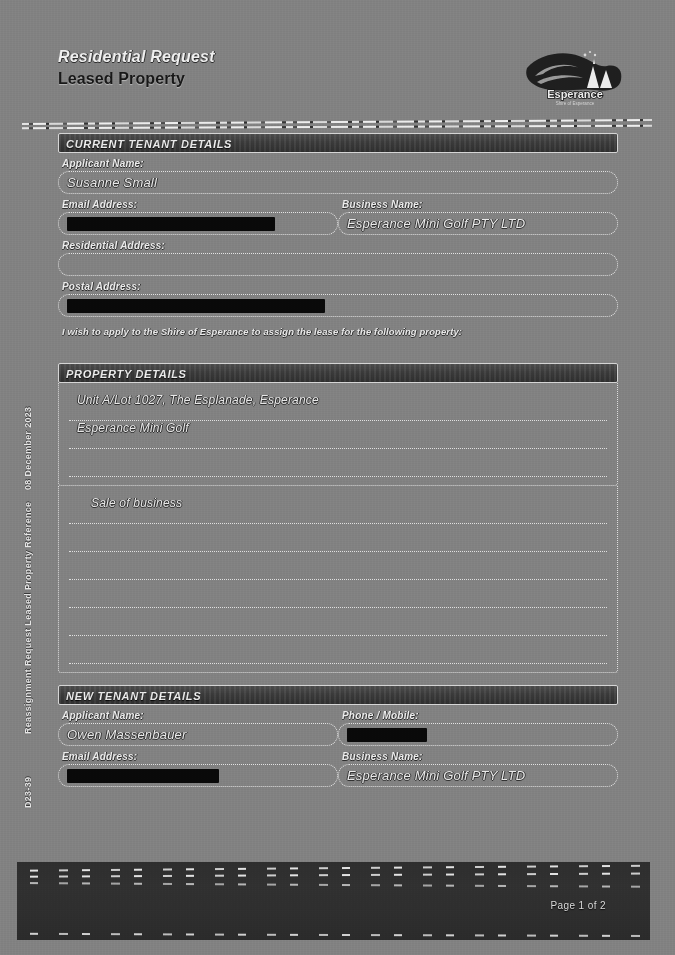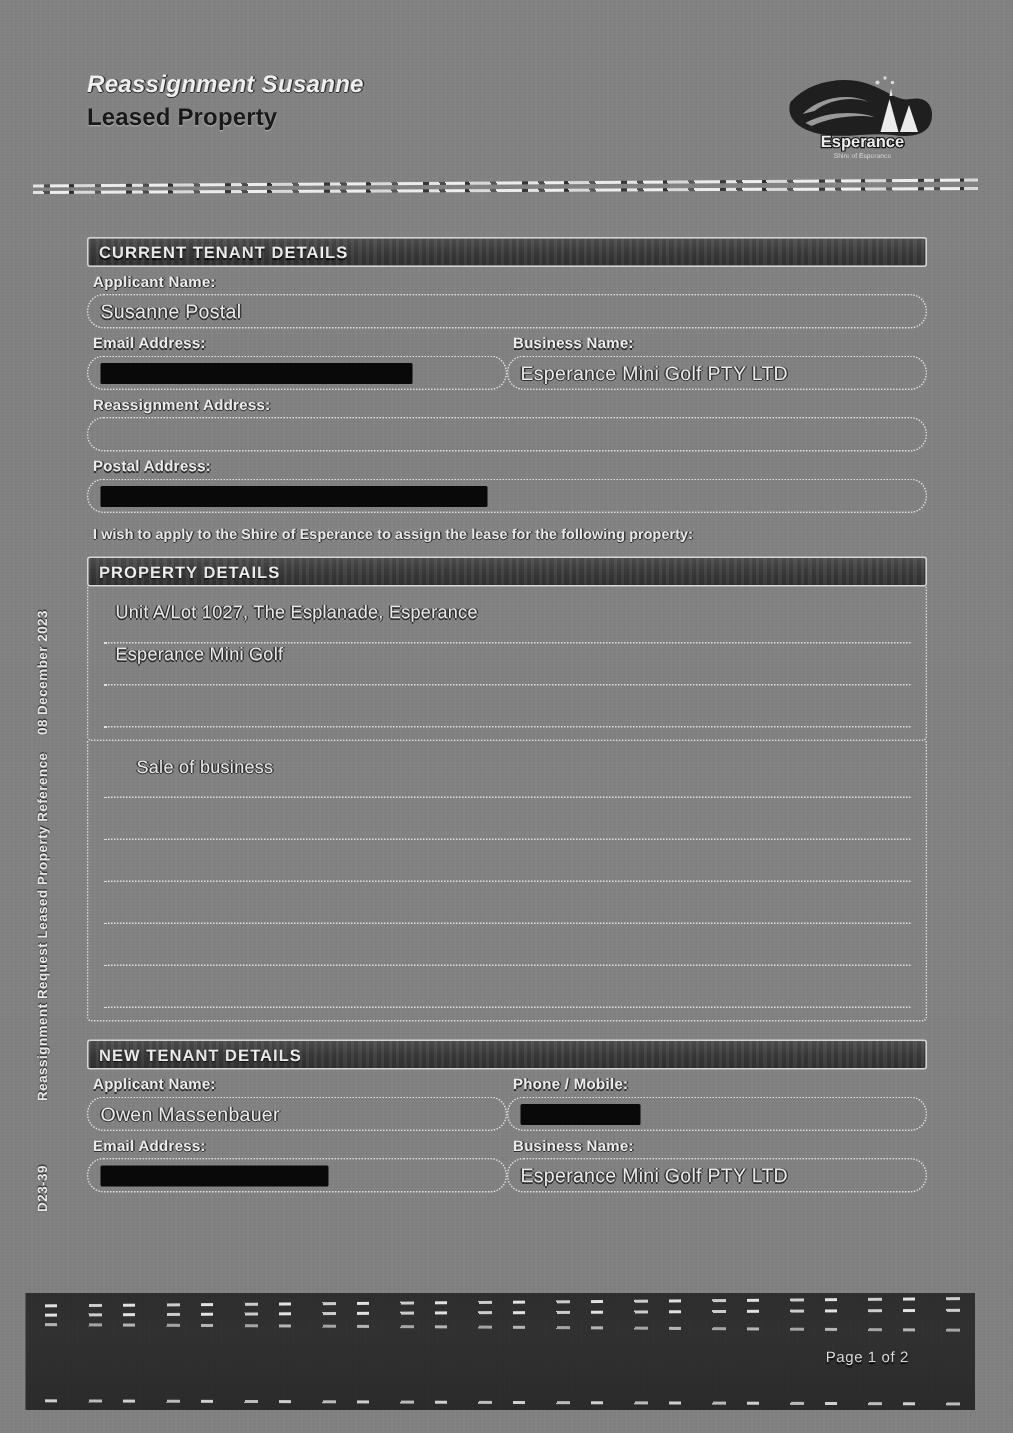--- a/index.html
+++ b/index.html
@@ -94,22 +94,23 @@
     transform: rotate(180deg);
     white-space: nowrap;
   }
   .vside-date  { top: 398px; height: 92px; }
   .vside-title { top: 512px; height: 222px; }
   .vside-code  { top: 758px; height: 50px; }
 
   
   .form {
     position: absolute;
-    left: 58px; top: 158px;
+    left: 58px; top: 133px;
     width: 560px;
+    font-style: italic;
   }
 
   
   .sec-head {
     position: relative;
     height: 20px;
     background: linear-gradient(180deg,#4e4e4e 0%, #3b3b3b 45%, #2f2f2f 100%);
     border: 1px solid #d8d8d8;
     border-radius: 2px;
     color: #f4f4f4;
@@ -165,21 +166,21 @@
   }
 
   .row2 { display: flex; }
   .row2 > div { flex: 1 1 0; min-width: 0; }
 
   .statement {
     font-size: 9.5px;
     font-weight: bold;
     color: #ececec;
     letter-spacing: .1px;
-    margin: 9px 0 9px 4px;
+    margin: 9px 0 26px 4px;
     text-shadow: 0 1px 0 #2e2e2e, 1px 0 0 #333;
   }
 
   
   .panel {
     border: 1px dotted #e2e2e2;
     border-top: none;
     border-radius: 0 0 3px 3px;
     padding: 10px 10px 8px 10px;
   }
@@ -227,21 +228,21 @@
     letter-spacing: .4px;
     text-shadow: 0 1px 1px #000;
   }
 </style>
 </head>
 <body>
 
 <div id="page">
 
   <div class="header">
-    <div class="hdr-sub">Reassignment Susanne</div>
+    <div class="hdr-sub">Residential Request</div>
     <div class="hdr-title">Leased Property</div>
   </div>
 
   <div class="logo">
     <svg viewBox="0 0 108 62" xmlns="http://www.w3.org/2000/svg">
       <g fill="#1c1c1c">
         <path d="M6 22 C18 8, 42 4, 58 10 C70 14, 78 22, 86 20 C96 18, 102 24, 100 34 C98 44, 86 46, 74 44 C60 42, 44 46, 30 44 C14 42, 2 34, 6 22 Z"></path>
       </g>
       <g fill="#9a9a9a">
         <path d="M14 30 C26 18, 46 16, 58 22 C48 18, 32 20, 22 28 Z"></path>
@@ -272,42 +273,42 @@
   <div class="vside vside-code">D23-39</div>
 
   <div class="form">
 
     <div class="sec-head">CURRENT TENANT DETAILS</div>
 
     <div class="row2">
       <div>
         <div class="flabel">Applicant Name:</div>
         <div class="fbox">
-          <span class="fval">Susanne Postal</span>
+          <span class="fval">Susanne Small</span>
         </div>
       </div>
     </div>
 
     <div class="row2">
       <div>
         <div class="flabel">Email Address:</div>
         <div class="fbox">
           <span class="redact" style="width:208px"></span>
         </div>
       </div>
       <div>
         <div class="flabel">Business Name:</div>
         <div class="fbox">
           <span class="fval">Esperance Mini Golf PTY LTD</span>
         </div>
       </div>
     </div>
 
     <div>
-      <div class="flabel">Reassignment Address:</div>
+      <div class="flabel">Residential Address:</div>
       <div class="fbox">
         <span class="fval"></span>
       </div>
     </div>
 
     <div>
       <div class="flabel">Postal Address:</div>
       <div class="fbox">
         <span class="redact" style="width:258px"></span>
       </div>

